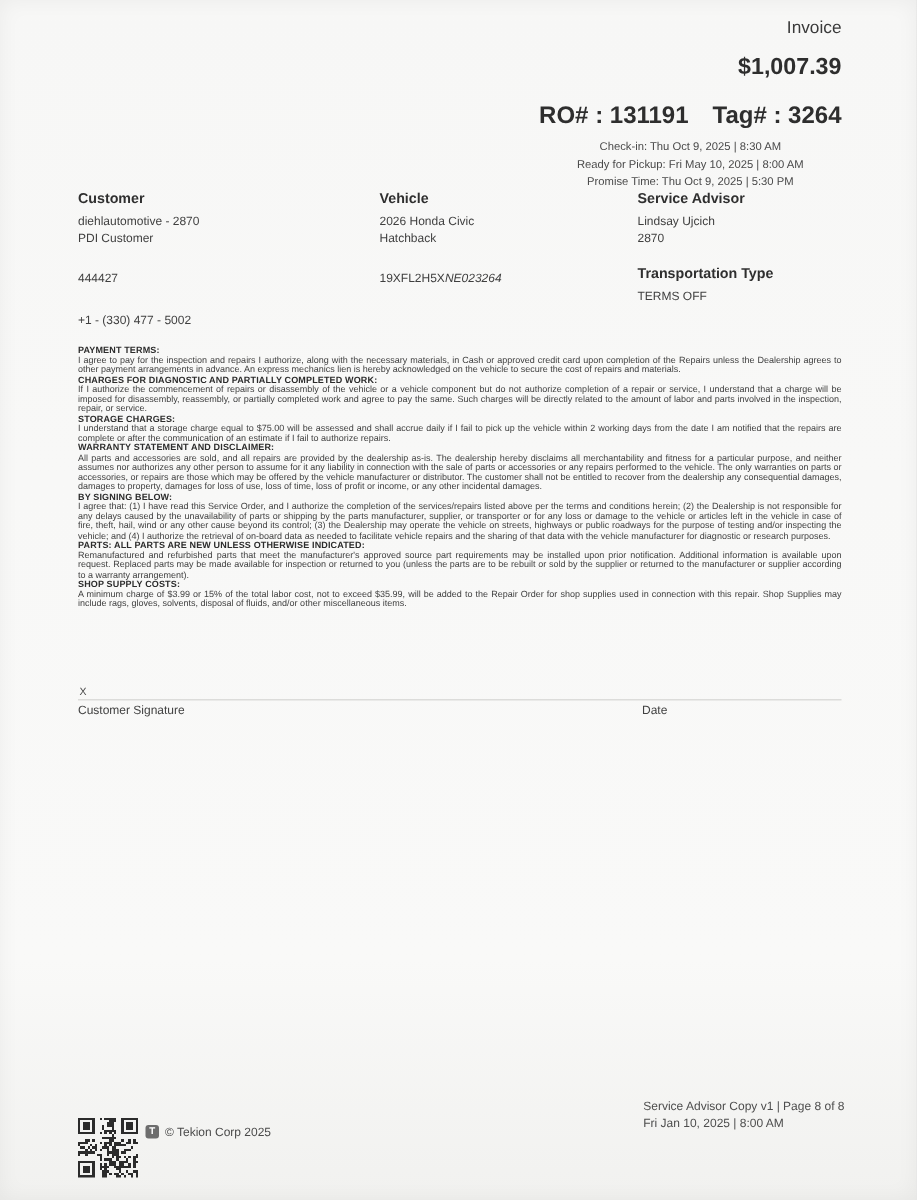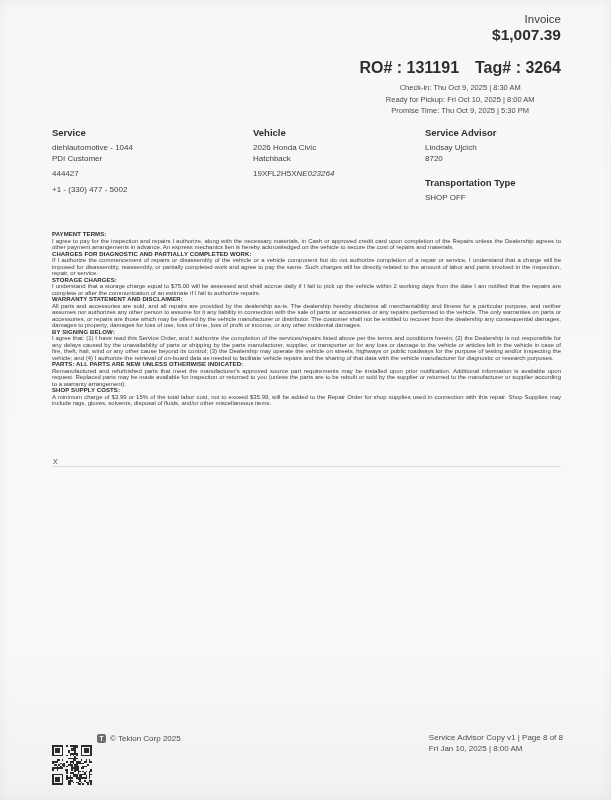--- a/index.html
+++ b/index.html
@@ -12,51 +12,51 @@
     font-family: "Liberation Sans", sans-serif;
     color: #3c3c3c;
     overflow: hidden;
     box-shadow: inset 0 0 14px rgba(0,0,0,0.05);
     text-decoration: underline;
   }
 
   
   .hdr { position: absolute; top: 13px; right: 50px; text-align: right; }
   .hdr .doc-type { font-size: 11.5px; color: #3a3a3a; }
-  .hdr .total { font-size: 15.5px; font-weight: bold; color: #2e2e2e; margin-top: 1px; }
+  .hdr .total { font-size: 15.5px; font-weight: bold; color: #2e2e2e; margin-top: 11px; }
   .hdr .ro-line { margin-top: 15px; font-size: 16px; font-weight: bold; color: #2e2e2e; }
   .hdr .ro-line .tag { margin-left: 16px; }
   .hdr .meta { margin-top: 5px; font-size: 7.5px; line-height: 11.5px; color: #4a4a4a; text-align: center; }
 
   
   .info { position: absolute; top: 127px; left: 52px; right: 46px; display: flex; }
   .col-customer { width: 201px; }
   .col-vehicle  { width: 172px; }
   .col-advisor  { flex: 1; }
   .info h3 { margin: 0 0 5px 0; font-size: 9.5px; font-weight: 600; color: #2f2f2f; }
   .info .ln { font-size: 8px; line-height: 10.5px; color: #3f3f3f; }
-  .info .gap-sm { margin-top: 5px; }
+  .info .gap-sm { margin-top: 17px; }
   .vin-italic { font-style: italic; }
   .transport { margin-top: 13px; }
 
   
   .terms { position: absolute; top: 231px; left: 52px; width: 509px; }
   .terms .sec-h { font-size: 6px; font-weight: bold; color: #2c2c2c; line-height: 6.5px; letter-spacing: 0.1px; }
   .terms .sec-b { font-size: 6px; color: #3e3e3e; line-height: 6.5px; text-align: justify; }
 
   
   .sig { position: absolute; top: 458px; left: 52px; width: 509px; }
   .sig .x-mark { font-size: 7px; color: #4a4a4a; margin-left: 1px; }
   .sig .sig-line { border-top: 1px solid #dcdcda; margin-top: 1px; }
   .sig .labels { position: relative; margin-top: 2px; font-size: 8px; color: #424242; }
   .sig .date-label { position: absolute; left: 376px; top: 0; }
 
   
   .footer-qr { position: absolute; left: 52px; top: 745px; width: 40px; height: 40px; }
-  .footer-brand { position: absolute; left: 97px; top: 734px; display: flex; align-items: center; }
+  .footer-brand { position: absolute; left: 97px; top: 750px; display: flex; align-items: center; }
   .brand-logo {
     width: 9px; height: 9px; background: #6d6d6d; border-radius: 2px;
     color: #ffffff; font-size: 6.5px; font-weight: bold;
     display: flex; align-items: center; justify-content: center; margin-right: 4px;
   }
   .brand-text { font-size: 8px; color: #4a4a4a; }
   .footer-right { position: absolute; right: 48px; top: 732px; text-align: left; font-size: 8px; line-height: 11px; color: #4d4d4d; }
 </style>
 </head>
 <body>
@@ -64,46 +64,46 @@
 <div class="page">
 
   <div class="hdr">
     <div class="doc-type">Invoice</div>
     <div class="total">$1,007.39</div>
     <div class="ro-line">
       <span>RO# : 131191</span><span class="tag">Tag# : 3264</span>
     </div>
     <div class="meta">
       <div>Check-in: Thu Oct 9, 2025 | 8:30 AM</div>
-      <div>Ready for Pickup: Fri Oct 10, 2025 | 8:00 AM</div>
+      <div>Ready for Pickup: Fri May 10, 2025 | 8:00 AM</div>
       <div>Promise Time: Thu Oct 9, 2025 | 5:30 PM</div>
     </div>
   </div>
 
   <div class="info">
     <div class="col-customer">
-      <h3>Service</h3>
-      <div class="ln">diehlautomotive - 1044</div>
+      <h3>Customer</h3>
+      <div class="ln">diehlautomotive - 2870</div>
       <div class="ln">PDI Customer</div>
       <div class="ln gap-sm">444427</div>
       <div class="ln gap-sm">+1 - (330) 477 - 5002</div>
     </div>
     <div class="col-vehicle">
       <h3>Vehicle</h3>
       <div class="ln">2026 Honda Civic</div>
       <div class="ln">Hatchback</div>
       <div class="ln gap-sm"><span>19XFL2H5X</span><span class="vin-italic">NE023264</span></div>
     </div>
     <div class="col-advisor">
       <h3>Service Advisor</h3>
       <div class="ln">Lindsay Ujcich</div>
-      <div class="ln">8720</div>
+      <div class="ln">2870</div>
       <div class="transport">
         <h3>Transportation Type</h3>
-        <div class="ln">SHOP OFF</div>
+        <div class="ln">TERMS OFF</div>
       </div>
     </div>
   </div>
 
   <div class="terms">
     <div>
       <div class="sec-h">PAYMENT TERMS:</div>
       <div class="sec-b">I agree to pay for the inspection and repairs I authorize, along with the necessary materials, in Cash or approved credit card upon completion of the Repairs unless the Dealership agrees to other payment arrangements in advance. An express mechanics lien is hereby acknowledged on the vehicle to secure the cost of repairs and materials.</div>
     </div>
     <div>
@@ -128,20 +128,24 @@
     </div>
     <div>
       <div class="sec-h">SHOP SUPPLY COSTS:</div>
       <div class="sec-b">A minimum charge of $3.99 or 15% of the total labor cost, not to exceed $35.99, will be added to the Repair Order for shop supplies used in connection with this repair. Shop Supplies may include rags, gloves, solvents, disposal of fluids, and/or other miscellaneous items.</div>
     </div>
   </div>
 
   <div class="sig">
     <div class="x-mark">X</div>
     <div class="sig-line"></div>
+    <div class="labels">
+      <span>Customer Signature</span>
+      <span class="date-label">Date</span>
+    </div>
   </div>
 
   <svg class="footer-qr" id="qr" viewBox="0 0 25 25" shape-rendering="crispEdges">
       <rect x="0" y="0" width="1" height="1" fill="#2b2b2b"></rect>
       <rect x="1" y="0" width="1" height="1" fill="#2b2b2b"></rect>
       <rect x="2" y="0" width="1" height="1" fill="#2b2b2b"></rect>
       <rect x="3" y="0" width="1" height="1" fill="#2b2b2b"></rect>
       <rect x="4" y="0" width="1" height="1" fill="#2b2b2b"></rect>
       <rect x="5" y="0" width="1" height="1" fill="#2b2b2b"></rect>
       <rect x="6" y="0" width="1" height="1" fill="#2b2b2b"></rect>

